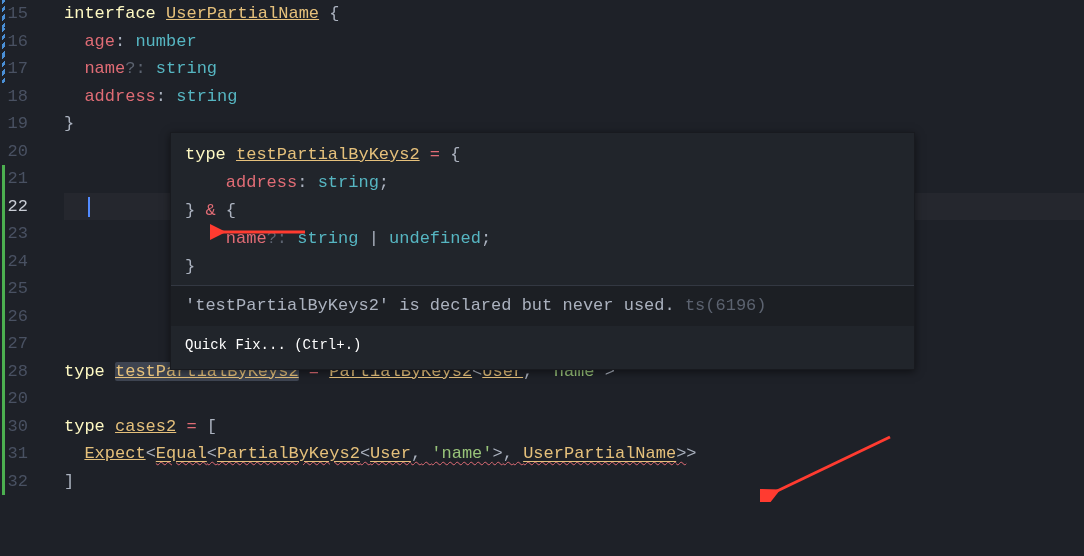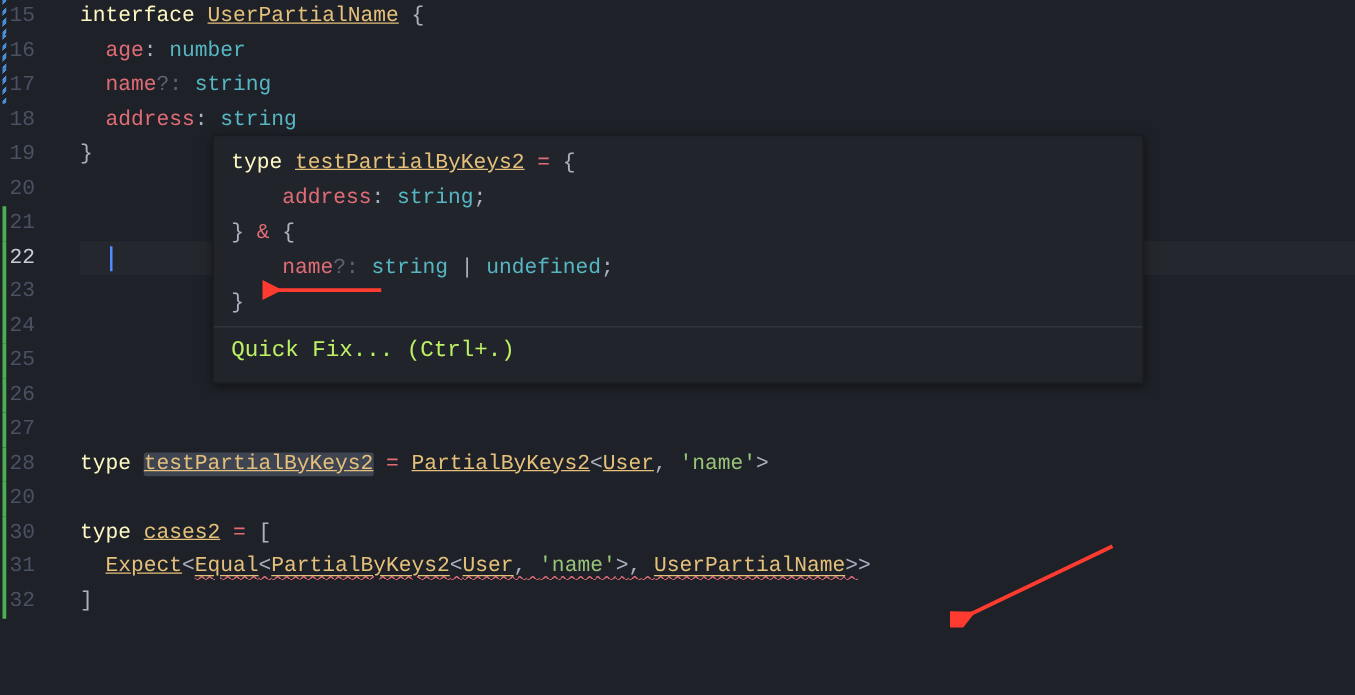--- a/index.html
+++ b/index.html
@@ -103,22 +103,22 @@
     border-bottom: 1px solid #333842;
   }
   .hover-code .line { line-height: 28px; }
   .hover-diag {
     padding: 6px 14px;
     background: rgba(0,0,0,0.15);
     white-space: pre;
   }
   .hover-quickfix {
     padding: 6px 14px 10px 14px;
-    color: #bef264;
-    font-size: 18px;
+    color: #ffffff;
+    font-size: 14px;
     cursor: pointer;
   }
   .arrow {
     position: absolute;
     z-index: 20;
   }
   .arrow svg { display: block; }
 </style>
 </head>
 <body>
@@ -158,28 +158,29 @@
     <div class="line"> </div>
     <div class="line"> </div>
     <div class="line"> </div>
     <div class="line"> </div>
     <div class="line"><span class="kw">type</span> <span class="type sel-bg">testPartialByKeys2</span> <span class="prop">=</span> <span class="type">PartialByKeys2</span><span class="punct">&lt;</span><span class="type">User</span><span class="punct">,</span> <span class="str">'name'</span><span class="punct">&gt;</span></div>
     <div class="line"> </div>
     <div class="line"><span class="kw">type</span> <span class="type">cases2</span> <span class="prop">=</span> <span class="punct">[</span></div>
     <div class="line">  <span class="type">Expect</span><span class="punct">&lt;</span><span class="squiggly"><span class="type">Equal</span><span class="punct">&lt;</span><span class="type">PartialByKeys2</span><span class="punct">&lt;</span><span class="type">User</span><span class="punct">,</span> <span class="str">'name'</span><span class="punct">&gt;</span><span class="punct">,</span> <span class="type">UserPartialName</span><span class="punct">&gt;</span></span><span class="punct">&gt;</span></div>
     <div class="line"><span class="punct">]</span></div>
 
-    <div class="hover-popup" style="top:108px;">
+    <div class="hover-popup" style="top:132px;">
       <div class="hover-code">
         <div class="line"><span class="kw">type</span> <span class="type">testPartialByKeys2</span> <span class="prop">=</span> <span class="punct">{</span></div>
         <div class="line">    <span class="prop">address</span><span class="punct">:</span> <span class="type2">string</span><span class="punct">;</span></div>
         <div class="line"><span class="punct">}</span> <span class="prop">&amp;</span> <span class="punct">{</span></div>
         <div class="line">    <span class="prop">name</span><span class="dim">?:</span> <span class="type2">string</span> <span class="punct">|</span> <span class="type2">undefined</span><span class="punct">;</span></div>
         <div class="line"><span class="punct">}</span></div>
       </div>
+      <div class="hover-diag"><span class="punct">'</span><span class="punct">testPartialByKeys2</span><span class="punct">'</span><span> is declared but never used.</span> <span class="dim">ts(6196)</span></div>
       <div class="hover-quickfix">Quick Fix... (Ctrl+.)</div>
     </div>
   </div>
 </div>
 
 <div class="arrow" style="left:210px; top:222px;">
   <svg width="100" height="20">
       <defs>
         <marker id="ah1" markerWidth="8" markerHeight="8" refX="2" refY="4" orient="auto">
           <path d="M8,0 L0,4 L8,8 Z" fill="#ff3b30"></path>

